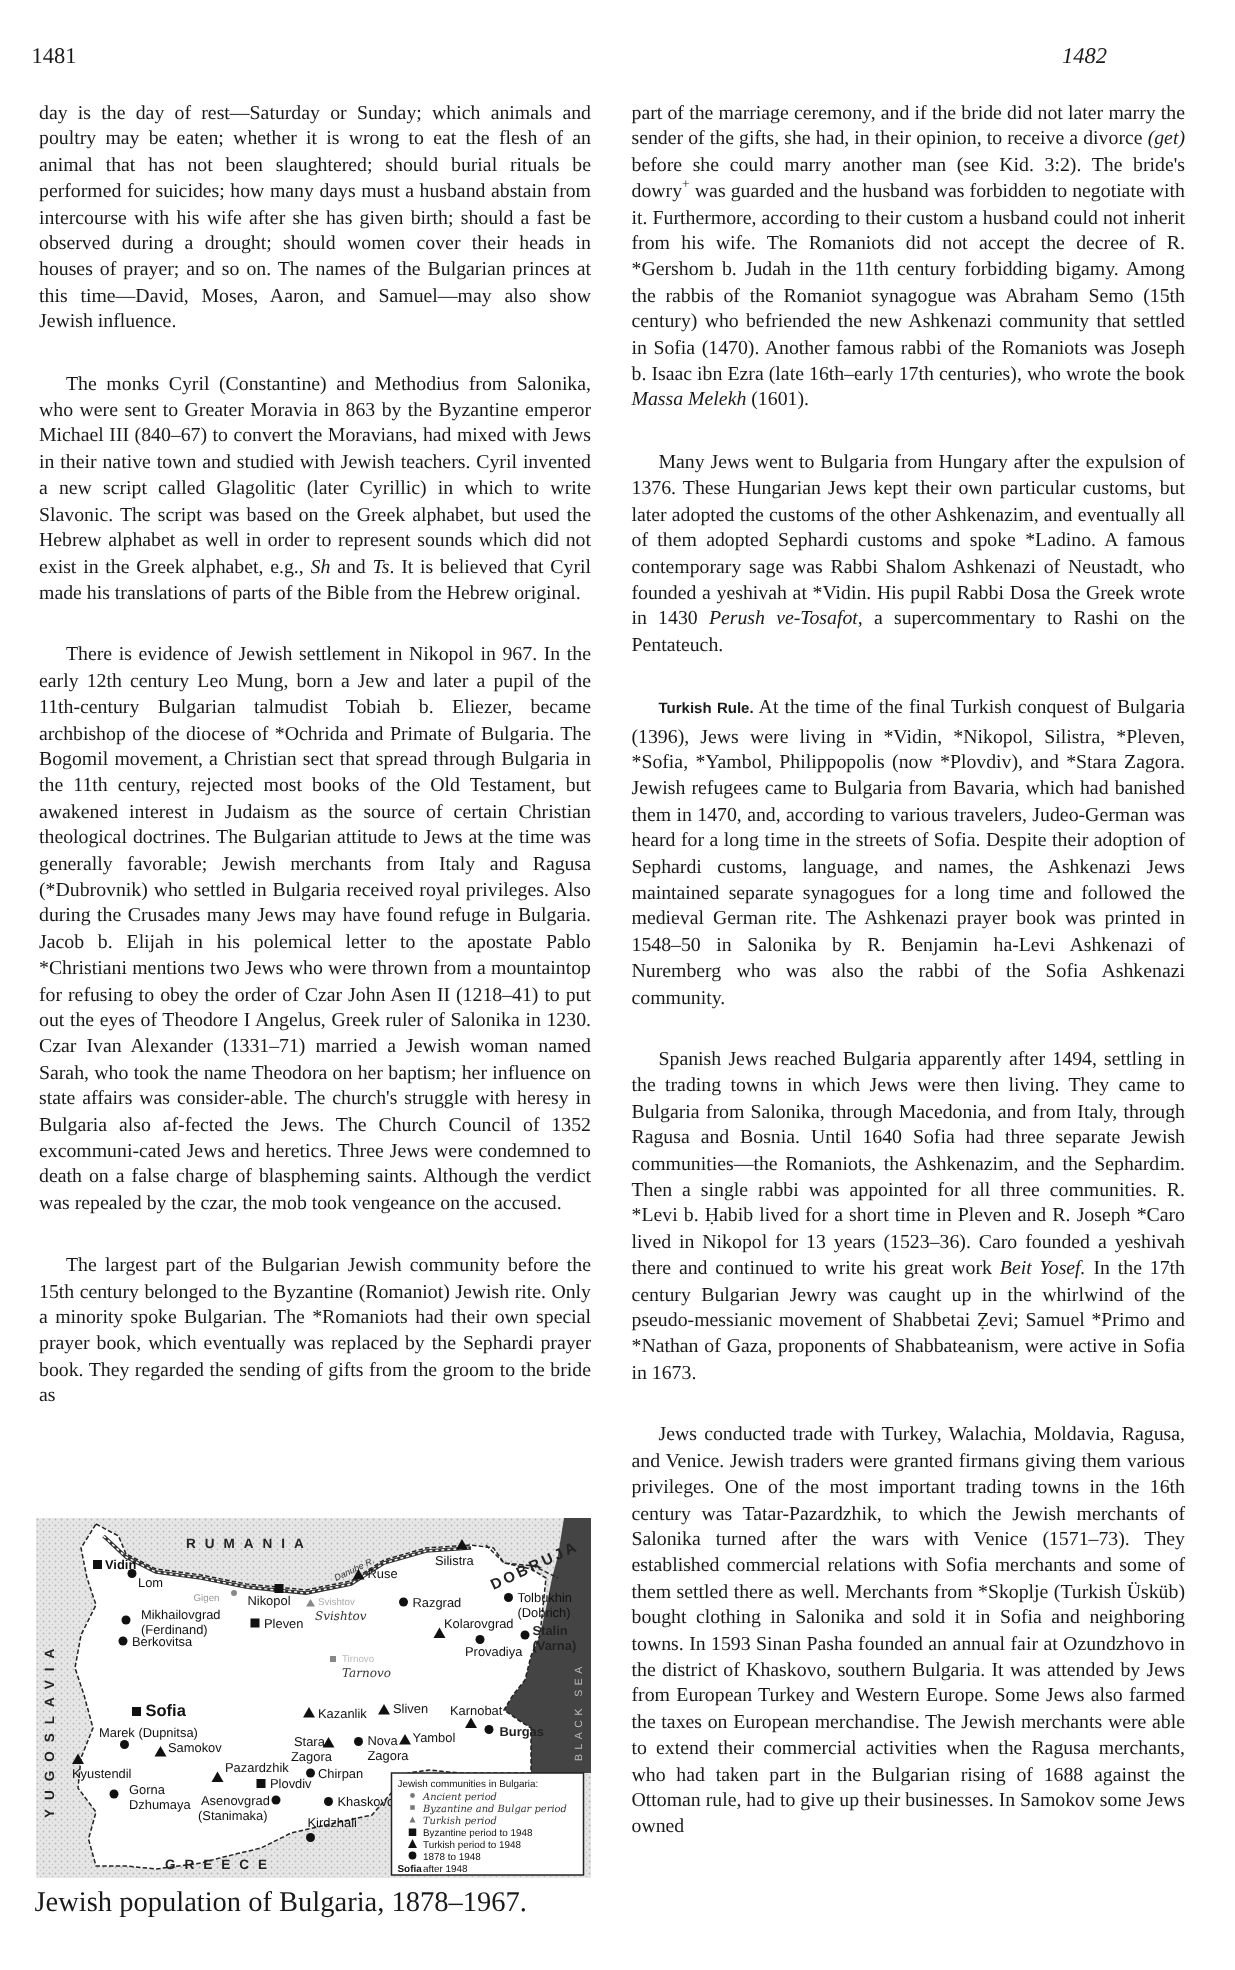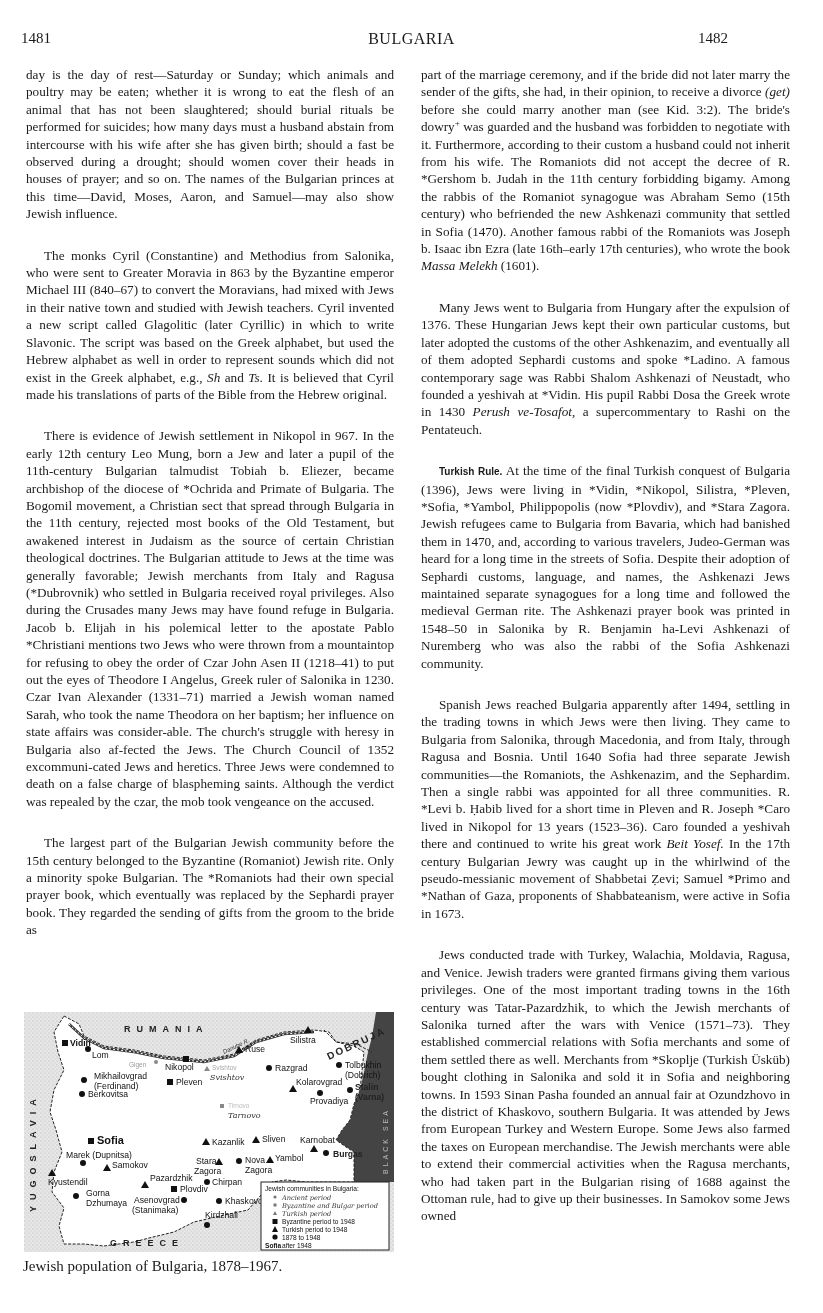--- a/index.html
+++ b/index.html
@@ -2,45 +2,44 @@
 <html><head>
 <meta charset="utf-8">
 <style>
   html, body { margin:0; padding:0; }
   body {
     width:823px; height:1313px; background:#ffffff; position:relative; overflow:hidden;
     font-family:"Liberation Serif","DejaVu Serif",serif; color:#1a1a1a;
   }
   .header { position:absolute; top:30px; left:0; width:750px; height:20px; font-size:15px; }
   .pg-left { position:absolute; left:21px; top:0; }
-  .pg-right { position:absolute; right:22px; top:0; }
+  .pg-right { position:absolute; right:12px; top:0;font-style:italic; }
   .title { position:absolute; left:0; width:823px; text-align:center; top:0; font-size:16px; letter-spacing:0.5px; }
   .col { position:absolute; font-size:13.2px; line-height:17.4px; text-align:justify; }
   .col-left { left:26px; top:66px; width:368px; }
   .col-right { left:421px; top:66px; width:369px; }
   .col p { margin:0; text-indent:0; }
   .col p.ind { text-indent:18px;margin-top:24px; }
   .col i { }
   .col b { font-weight:bold; font-family:"Liberation Sans","DejaVu Sans",sans-serif; font-size:10px; }
   sup { font-size:9px; line-height:0; }
   .figure { position:absolute; left:24px; top:1012px; width:370px; height:168px; }
   .figure svg { display:block; }
-  .caption { position:absolute; left:23px; top:1258px; font-size:15px; }
+  .caption { position:absolute; left:23px; top:1258px; font-size:19px; }
   .maplabel { font-family:"Liberation Sans","DejaVu Sans",sans-serif; font-size:8.6px; fill:#111; }
   .maplabel-b { font-family:"Liberation Sans","DejaVu Sans",sans-serif; font-size:11px; font-weight:bold; fill:#111; }
   .country { font-family:"Liberation Sans","DejaVu Sans",sans-serif; font-size:9px; fill:#222; letter-spacing:6px; font-weight:bold; }
   .hand { font-family:"DejaVu Serif",serif; font-style:italic; font-size:8px; fill:#333; }
   .legend-t { font-family:"Liberation Sans","DejaVu Sans",sans-serif; font-size:6.6px; fill:#111; }
 </style>
 </head>
 <body>
 
 <div class="header">
   <span class="pg-left">1481</span>
-  <span class="title">BULGARIA</span>
   <span class="pg-right">1482</span>
 </div>
 
 <div class="col col-left">
   <p>day is the day of rest—Saturday or Sunday; which animals and poultry may be eaten; whether it is wrong to eat the flesh of an animal that has not been slaughtered; should burial rituals be performed for suicides; how many days must a husband abstain from intercourse with his wife after she has given birth; should a fast be observed during a drought; should women cover their heads in houses of prayer; and so on. The names of the Bulgarian princes at this time—David, Moses, Aaron, and Samuel—may also show Jewish influence.</p>
   <p class="ind"><span>The monks Cyril (Constantine) and Methodius from Salonika, who were sent to Greater Moravia in 863 by the Byzantine emperor Michael III (840–67) to convert the Moravians, had mixed with Jews in their native town and studied with Jewish teachers. Cyril invented a new script called Glagolitic (later Cyrillic) in which to write Slavonic. The script was based on the Greek alphabet, but used the Hebrew alphabet as well in order to represent sounds which did not exist in the Greek alphabet, e.g., </span><i>Sh</i><span> and </span><i>Ts</i><span>. It is believed that Cyril made his translations of parts of the Bible from the Hebrew original.</span></p>
   <p class="ind">There is evidence of Jewish settlement in Nikopol in 967. In the early 12th century Leo Mung, born a Jew and later a pupil of the 11th-century Bulgarian talmudist Tobiah b. Eliezer, became archbishop of the diocese of *Ochrida and Primate of Bulgaria. The Bogomil movement, a Christian sect that spread through Bulgaria in the 11th century, rejected most books of the Old Testament, but awakened interest in Judaism as the source of certain Christian theological doctrines. The Bulgarian attitude to Jews at the time was generally favorable; Jewish merchants from Italy and Ragusa (*Dubrovnik) who settled in Bulgaria received royal privileges. Also during the Crusades many Jews may have found refuge in Bulgaria. Jacob b. Elijah in his polemical letter to the apostate Pablo *Christiani mentions two Jews who were thrown from a mountaintop for refusing to obey the order of Czar John Asen II (1218–41) to put out the eyes of Theodore I Angelus, Greek ruler of Salonika in 1230. Czar Ivan Alexander (1331–71) married a Jewish woman named Sarah, who took the name Theodora on her baptism; her influence on state affairs was consider-able. The church's struggle with heresy in Bulgaria also af-fected the Jews. The Church Council of 1352 excommuni-cated Jews and heretics. Three Jews were condemned to death on a false charge of blaspheming saints. Although the verdict was repealed by the czar, the mob took vengeance on the accused.</p>
   <p class="ind">The largest part of the Bulgarian Jewish community before the 15th century belonged to the Byzantine (Romaniot) Jewish rite. Only a minority spoke Bulgarian. The *Romaniots had their own special prayer book, which eventually was replaced by the Sephardi prayer book. They regarded the sending of gifts from the groom to the bride as</p>
 </div>
 

